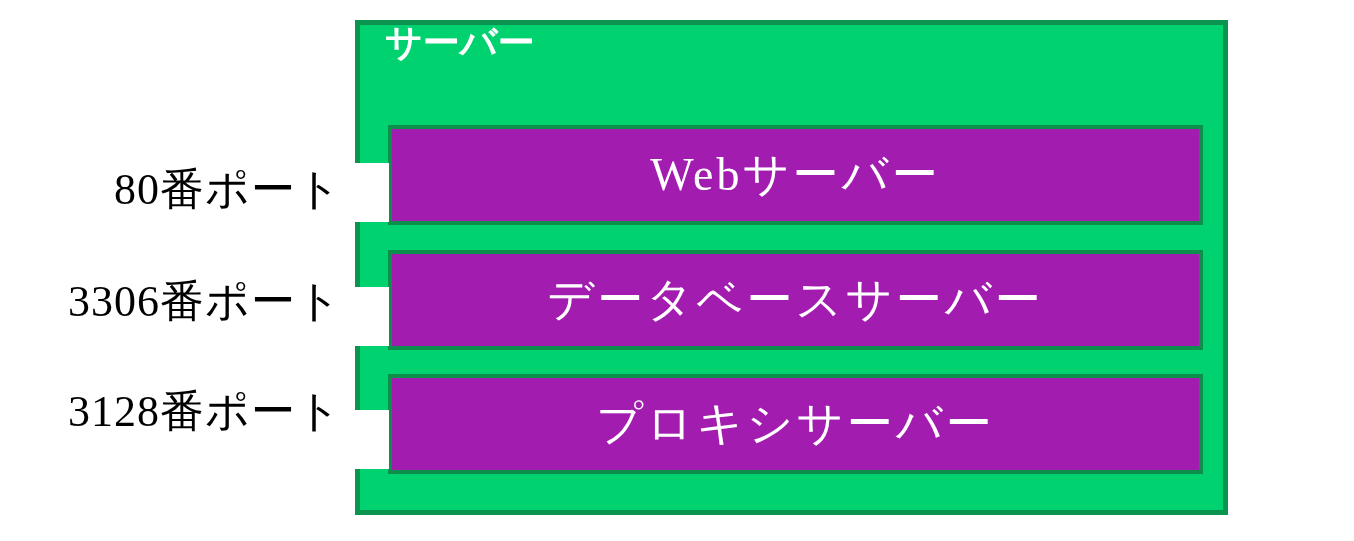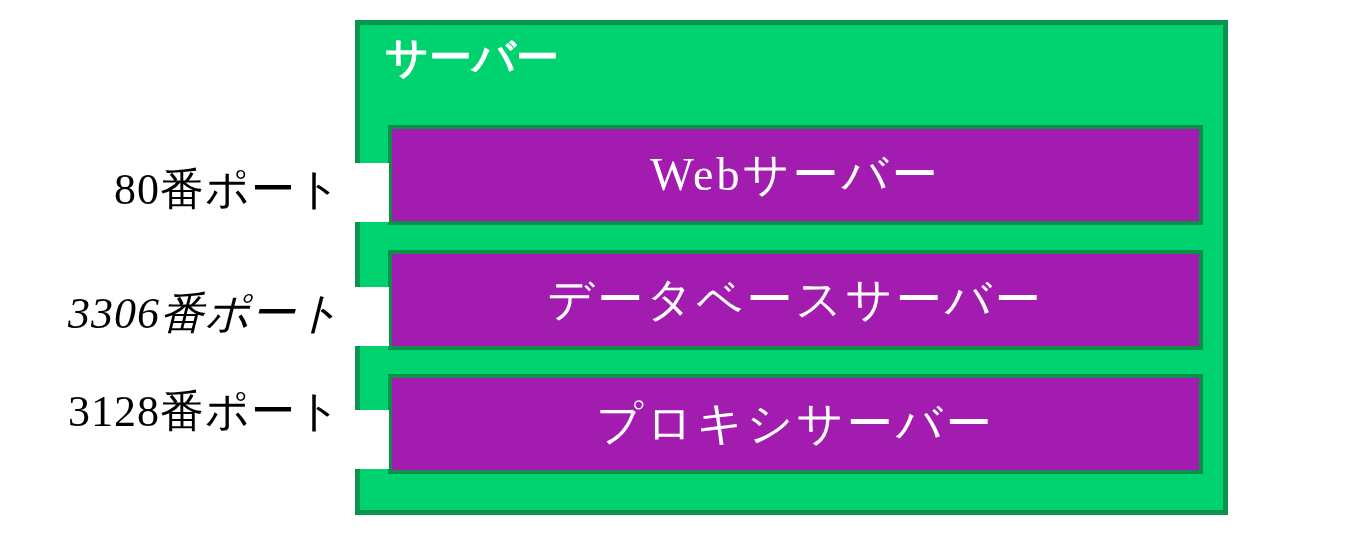--- a/index.html
+++ b/index.html
@@ -27,24 +27,24 @@
     width: 873px;
     height: 495px;
     box-sizing: border-box;
     background: #00d26f;
     border: 5px solid #0a9450;
   }
 
   .server-title {
     position: absolute;
     left: 385px;
-    top: 36px;
+    top: 24px;
     font-family: "Liberation Sans", sans-serif;
     font-weight: bold;
-    font-size: 43px;
+    font-size: 37px;
     line-height: 1;
     color: #ffffff;
     white-space: nowrap;
     letter-spacing: 0px;
   }
 
   
   .service-box {
     position: absolute;
     left: 388px;
@@ -87,21 +87,21 @@
     position: absolute;
     right: 1012px;   
     font-family: "Liberation Serif", serif;
     font-size: 44px;
     line-height: 1;
     color: #000000;
     white-space: nowrap;
     letter-spacing: 1px;
   }
   .port-label.row0 { top: 168px; }
-  .port-label.row1 { top: 292px; font-style: italic; }
+  .port-label.row1 { top: 280px; }
   .port-label.row2 { top: 390px; }
 </style>
 </head>
 <body>
 
 <div id="stage">
 
   <div class="server-box"></div>
 
   <div class="server-title">サーバー</div>

